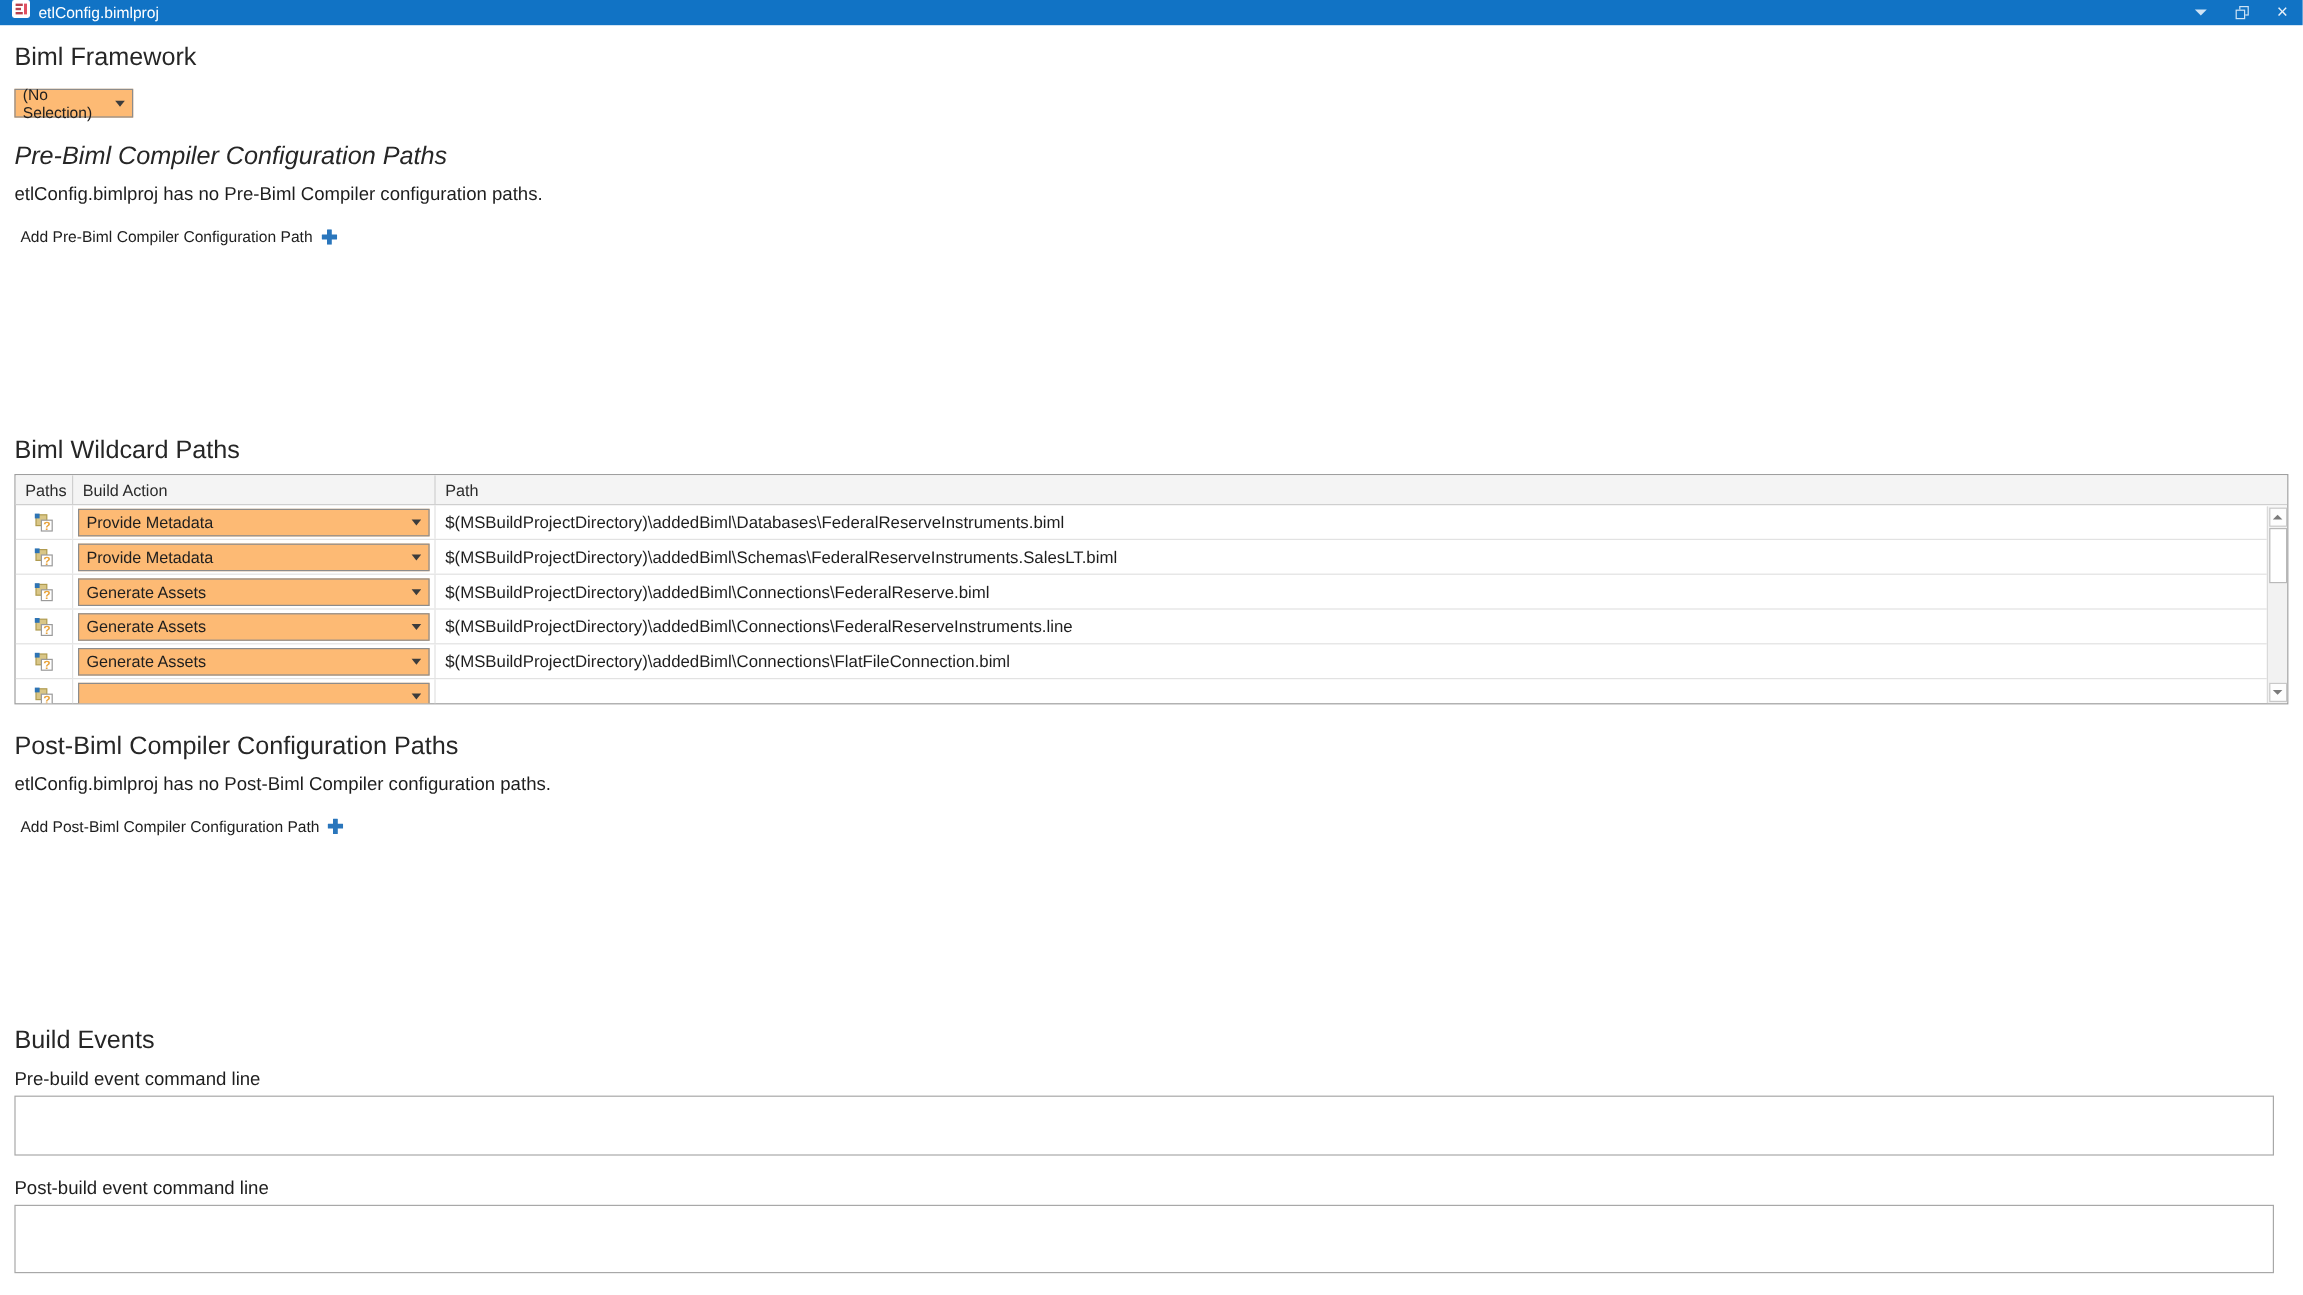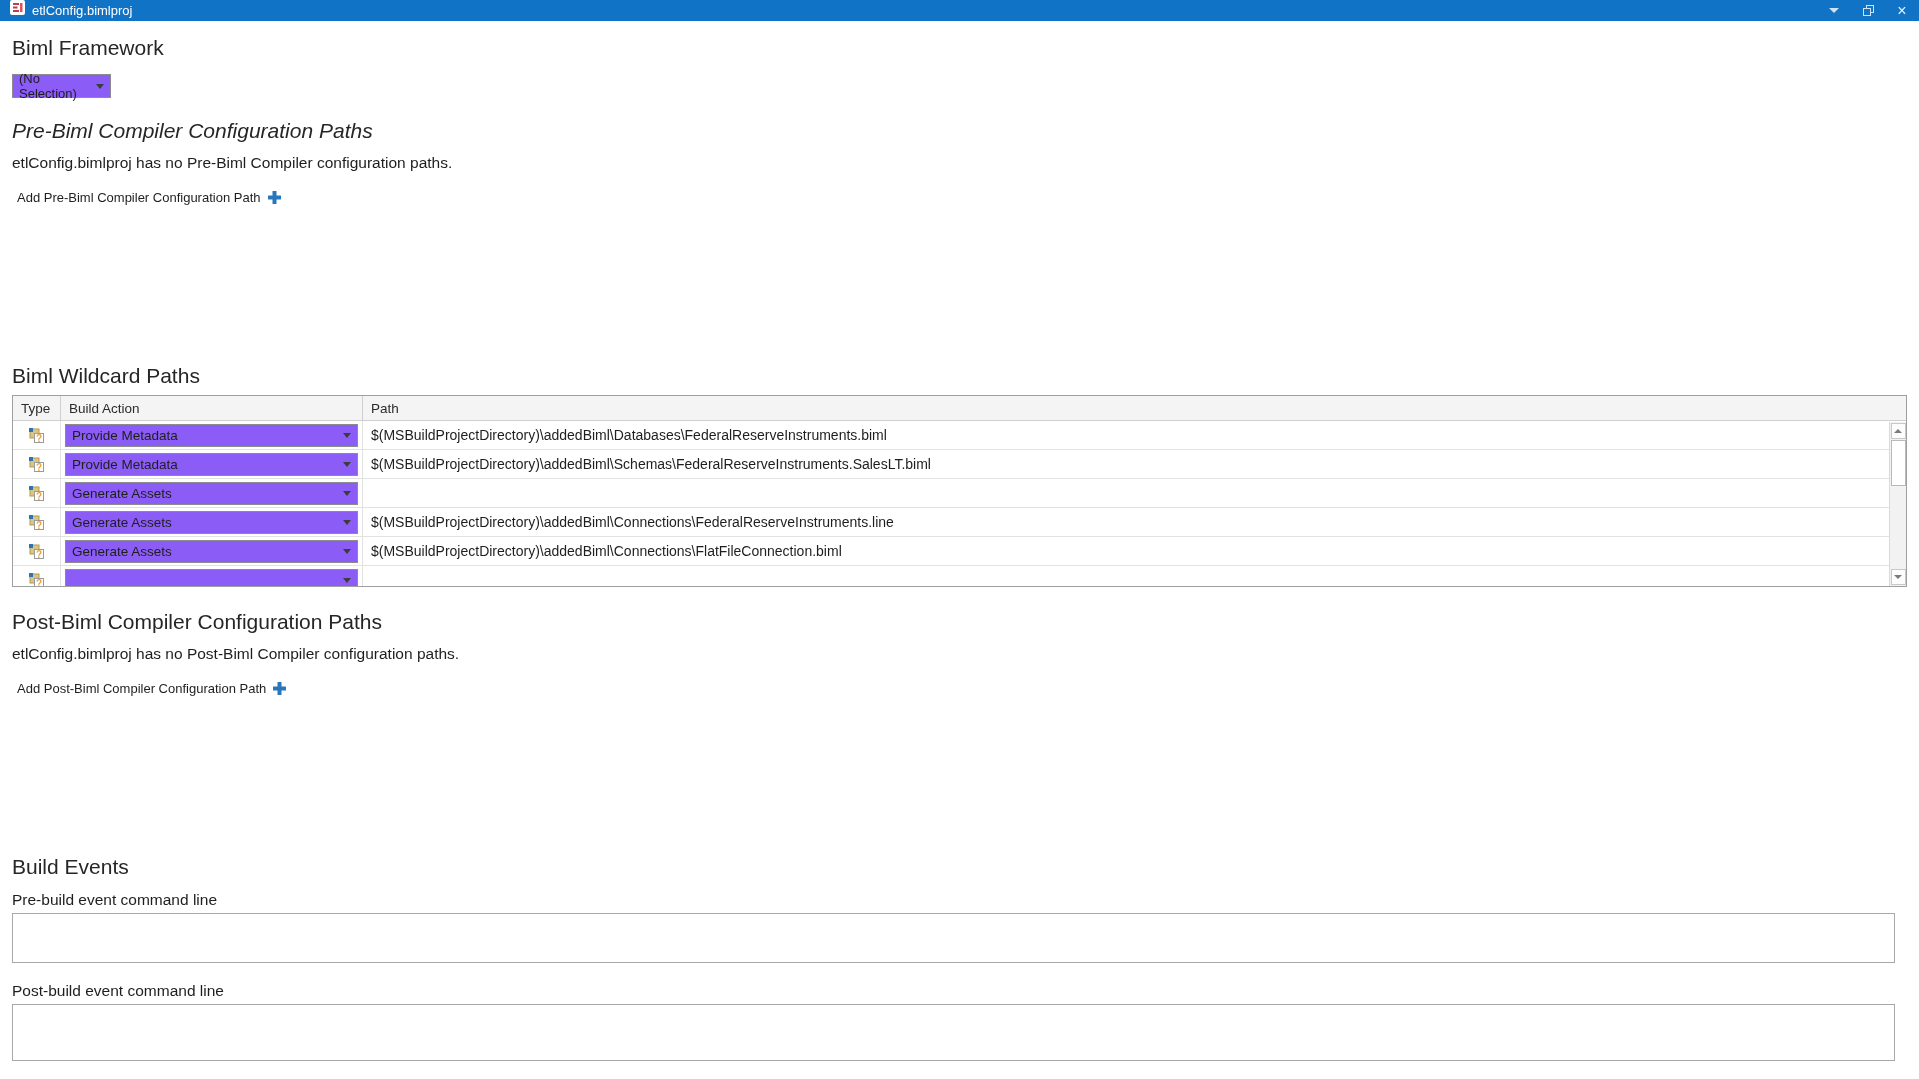--- a/index.html
+++ b/index.html
@@ -75,21 +75,21 @@
     color: #1e1e1e;
     cursor: default;
     width: max-content;
   }
   .add-link .plus-icon { margin-left: 7px; width: 13px; height: 13px; }
 
   
   .combo {
     position: relative;
     height: 24px;
-    background: #8b5cf6;
+    background: #fdba74;
     border: 1px solid #8c8c8c;
     display: flex;
     align-items: center;
     padding: 0 20px 0 6px;
     font-size: 13.5px;
     color: #1e1e1e;
     cursor: default;
   }
   .combo .combo-arrow {
     position: absolute; right: 6px; top: 50%;
@@ -246,21 +246,21 @@
     <svg class="plus-icon" viewBox="0 0 13 13">
       <rect x="4.5" y="0" width="4" height="13" rx="0.5" fill="#2a76bc"></rect>
       <rect x="0" y="4.5" width="13" height="4" rx="0.5" fill="#2a76bc"></rect>
     </svg>
   </div>
 
   <div id="wildcard-heading" class="section-heading">Biml Wildcard Paths</div>
 
   <div class="grid">
     <div class="grid-header">
-      <div class="hcell col-type">Type</div>
+      <div class="hcell col-type">Paths</div>
       <div class="hcell col-action">Build Action</div>
       <div class="hcell col-path">Path</div>
     </div>
 
     <div class="grid-body">
 
       <div class="grid-row">
         <div class="cell-type">
           <svg width="17" height="17" viewBox="0 0 17 17">
             <rect x="2" y="2" width="9" height="9" fill="#d9c687" stroke="#b09b4f" stroke-width="1"></rect>
@@ -304,20 +304,21 @@
             <rect x="6.5" y="6.5" width="9" height="9" fill="#ffffff" stroke="#9a9a9a" stroke-width="1"></rect>
             <text x="11" y="14.5" font-size="10" font-weight="bold" fill="#e8a33d" text-anchor="middle" font-family="Liberation Sans, sans-serif">?</text>
           </svg>
         </div>
         <div class="cell-action">
           <div class="combo">
             <span>Generate Assets</span>
             <span class="combo-arrow"></span>
           </div>
         </div>
+        <div class="cell-path">$(MSBuildProjectDirectory)\addedBiml\Connections\FederalReserve.biml</div>
       </div>
 
       <div class="grid-row">
         <div class="cell-type">
           <svg width="17" height="17" viewBox="0 0 17 17">
             <rect x="2" y="2" width="9" height="9" fill="#d9c687" stroke="#b09b4f" stroke-width="1"></rect>
             <rect x="1" y="1" width="4" height="4" fill="#2e74b5"></rect>
             <rect x="6.5" y="6.5" width="9" height="9" fill="#ffffff" stroke="#9a9a9a" stroke-width="1"></rect>
             <text x="11" y="14.5" font-size="10" font-weight="bold" fill="#e8a33d" text-anchor="middle" font-family="Liberation Sans, sans-serif">?</text>
           </svg>

